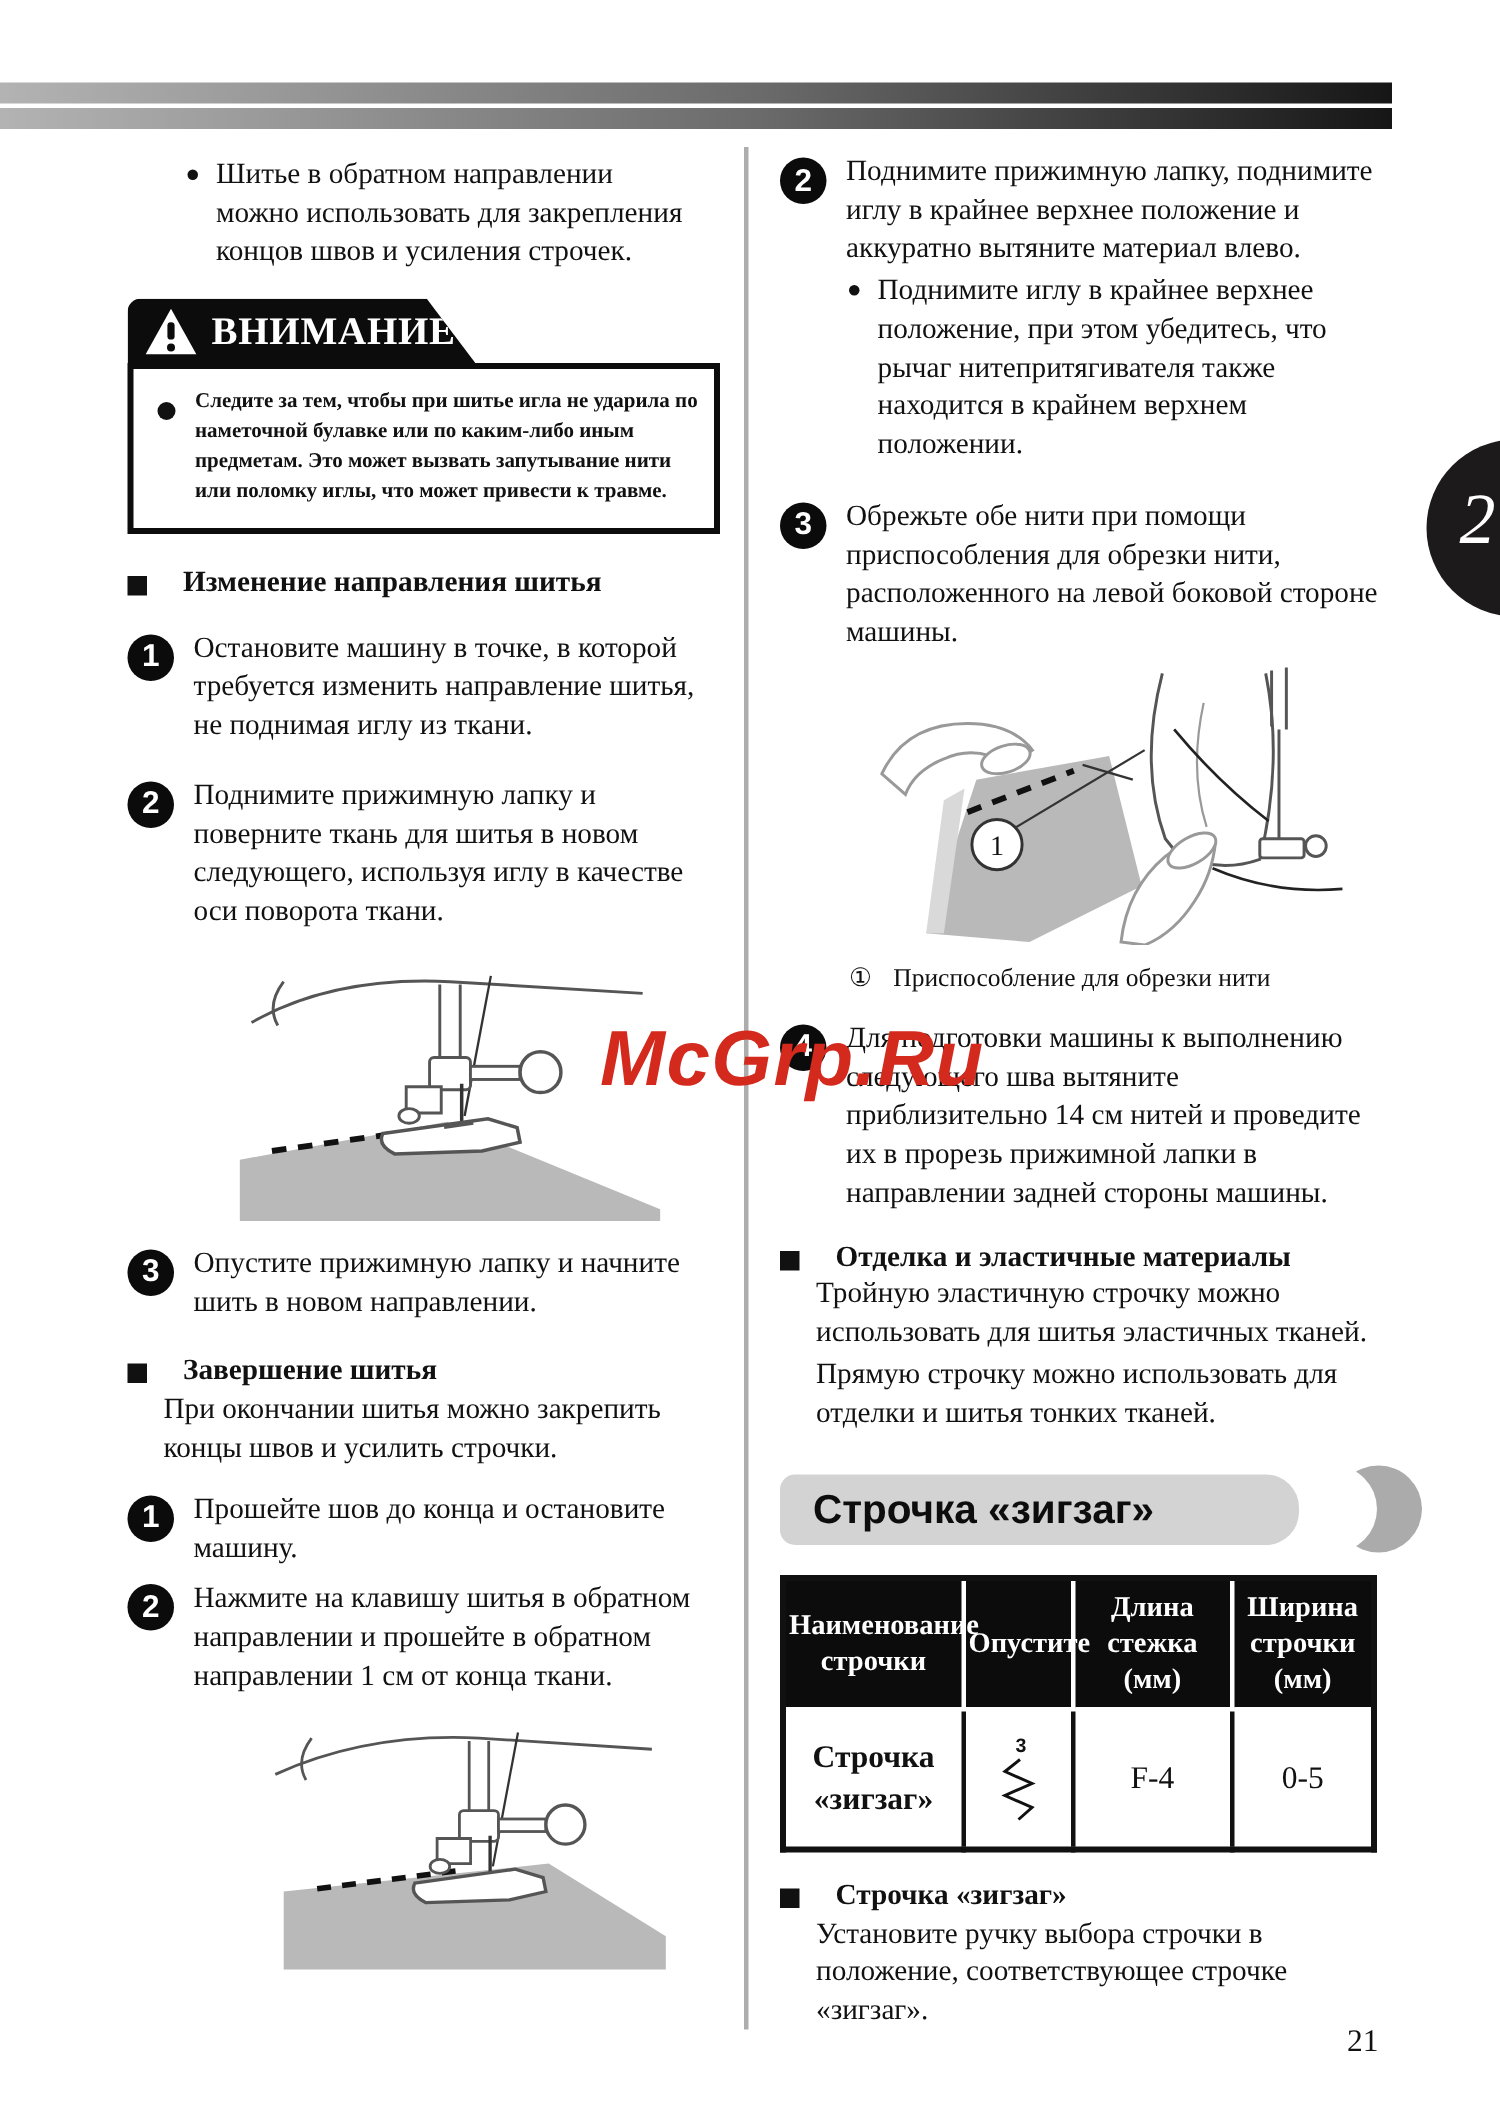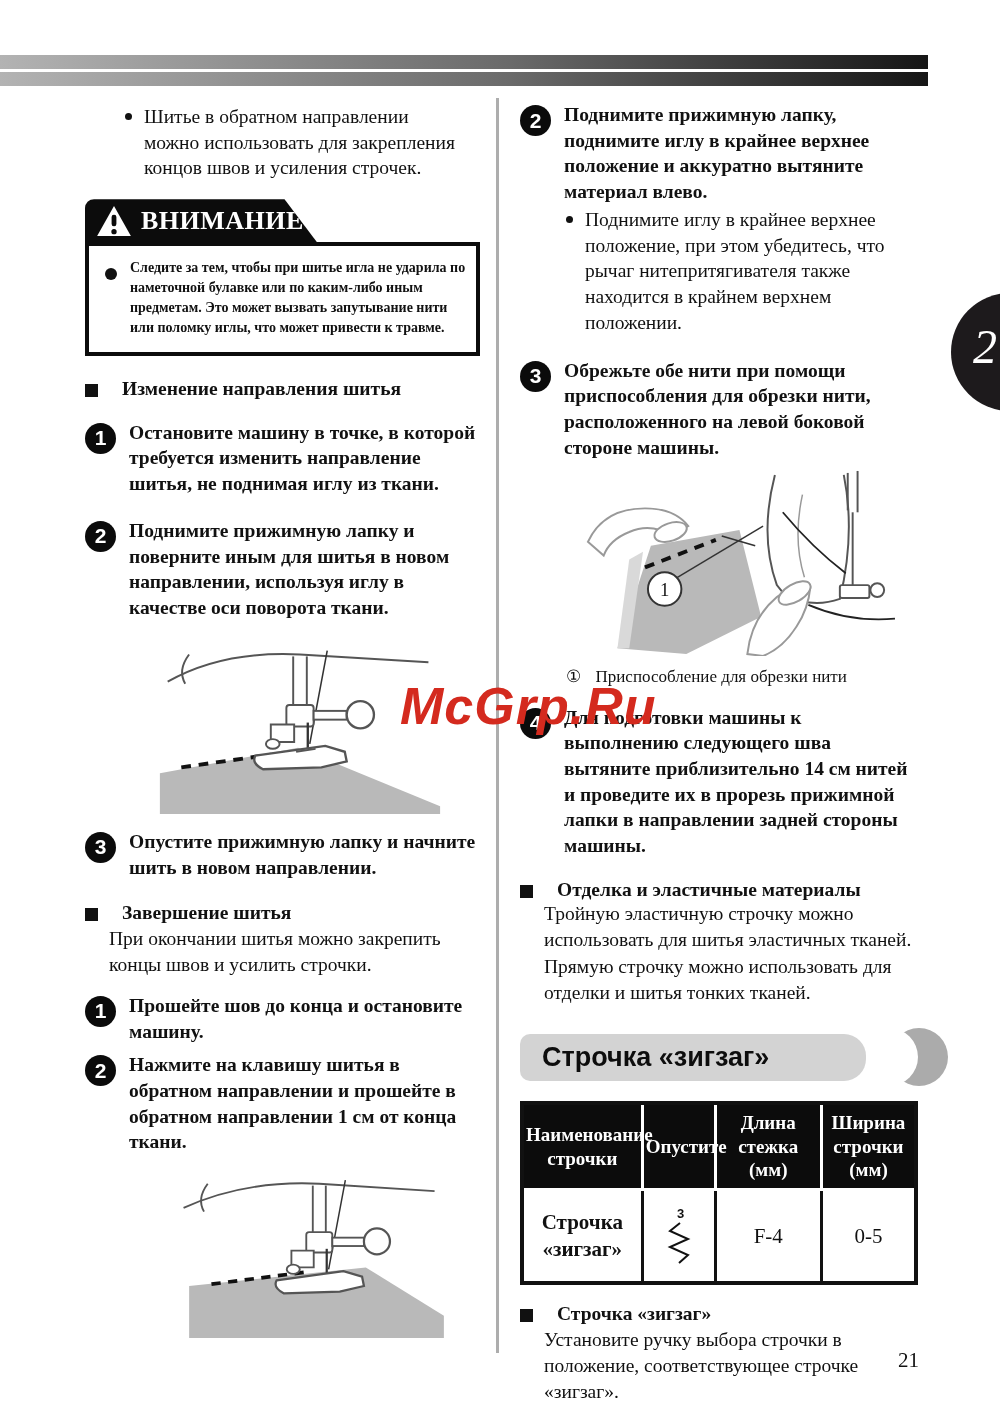--- a/index.html
+++ b/index.html
@@ -22,21 +22,21 @@
   
   .watermark{position:absolute;left:400px;top:676px;z-index:30;
     font-family:"Liberation Sans",sans-serif;font-style:italic;font-weight:600;
     font-size:52px;color:#d42a1e;letter-spacing:1px;}
   
   .col{position:absolute;top:98px;}
   .col-left{left:85px;width:397px;}
   .col-right{left:520px;width:400px;}
   
   .t{font-size:19.5px;line-height:1.32;}
-  .b{font-weight:bold;}
+  .b{font-weight:normal;}
   
   .bullet-row{position:relative;padding-left:21px;}
   .dot{position:absolute;left:2px;top:9px;width:7px;height:7px;border-radius:50%;background:#111;}
   .intro{margin-left:38px;width:322px;margin-top:6px;}
   
   .warn{margin-top:18px;width:395px;}
   .warn-head{position:relative;width:232px;height:43px;background:#0c0c0c;
     border-top-left-radius:9px;clip-path:polygon(0 0,86% 0,100% 100%,0 100%);
     display:flex;align-items:center;gap:9px;padding-left:11px;box-sizing:border-box;}
   .warn-title{color:#fff;font-weight:bold;font-size:26px;letter-spacing:0.5px;}
@@ -124,21 +124,21 @@
     <span class="sect-title">Изменение направления шитья</span>
   </div>
 
   <div class="step" style="margin-top:20px;">
     <span class="badge">1</span>
     <div class="t b">Остановите машину в точке, в которой требуется изменить направление шитья, не поднимая иглу из ткани.</div>
   </div>
 
   <div class="step" style="margin-top:21px;">
     <span class="badge">2</span>
-    <div class="t b">Поднимите прижимную лапку и поверните иным для шитья в новом направлении, используя иглу в качестве оси поворота ткани.</div>
+    <div class="t b">Поднимите прижимную лапку и поверните ткань для шитья в новом следующего, используя иглу в качестве оси поворота ткани.</div>
   </div>
 
   <div class="figure fig-a">
     <svg viewBox="0 0 300 185" width="300" height="180">
       <polygon points="6,142 148,116 294,176 294,184 6,184" fill="#b9b9b9"></polygon>
       <line x1="28" y1="136" x2="120" y2="123" stroke="#111" stroke-width="4" stroke-dasharray="10 8"></line>
       <path d="M14 48 Q70 16 150 20 L282 28" fill="none" stroke="#555" stroke-width="2"></path>
       <path d="M36 20 q-12 16 -4 30" fill="none" stroke="#555" stroke-width="2"></path>
       <line x1="143" y1="22" x2="143" y2="75" stroke="#555" stroke-width="2"></line>
       <line x1="157" y1="22" x2="157" y2="75" stroke="#555" stroke-width="2"></line>

